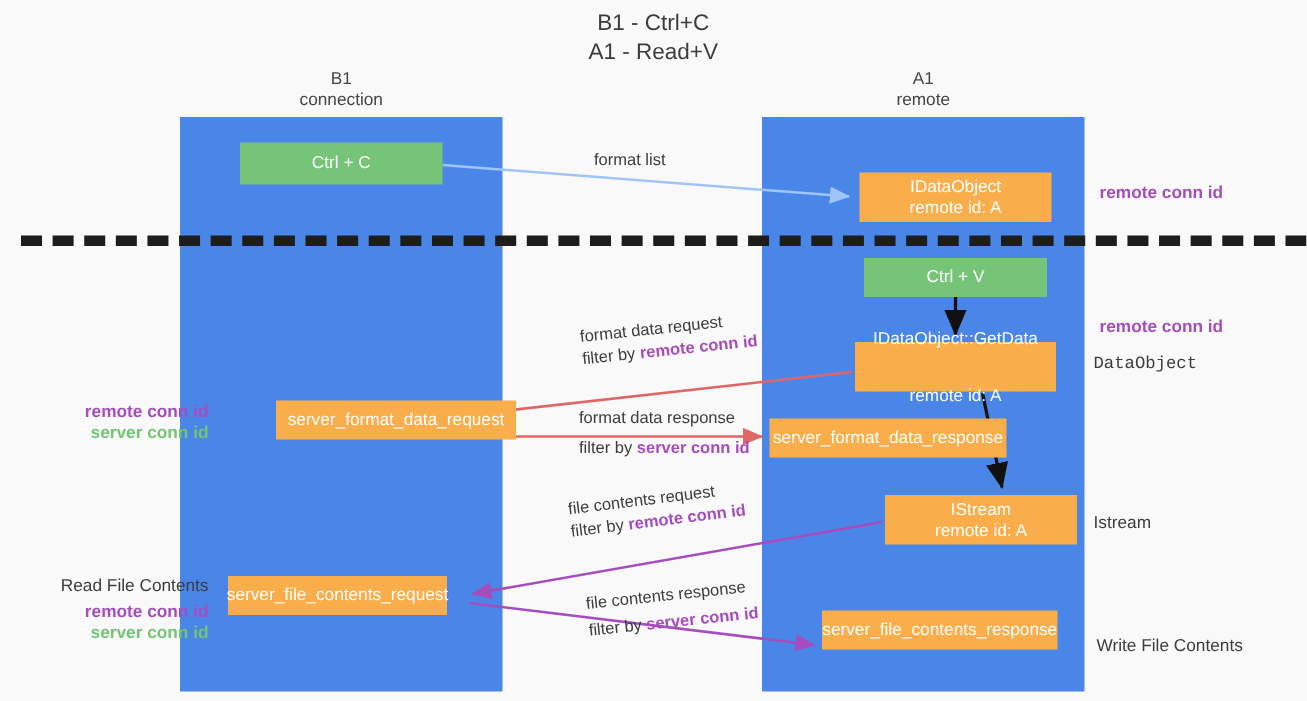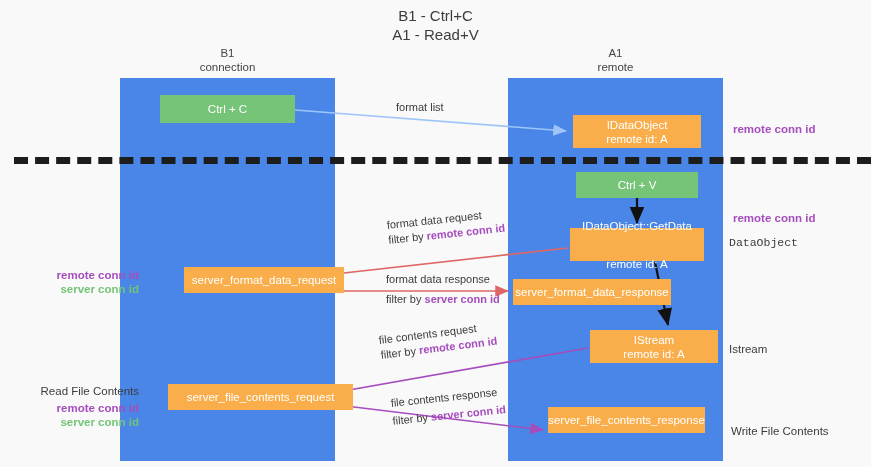--- a/index.html
+++ b/index.html
@@ -40,21 +40,21 @@
   .box.orange{background:#f9ae4b;}
   .box-line2{font-size:11.5px;line-height:14px;}
   
   #box-ctrlc{top:95px;left:160px;width:135px;height:28px;}
   #box-idataobject{top:115px;left:573px;width:128px;height:33px;}
   #box-ctrlv{top:172px;left:576px;width:122px;height:26px;}
   #box-getdata{top:228px;left:570px;width:134px;height:33px;gap:24px;}
   #box-fmtreq{top:267px;left:152px;width:160px;height:26px;margin-left:32px;}
   #box-fmtresp{top:279px;left:513px;width:158px;height:26px;}
   #box-istream{top:330px;left:590px;width:128px;height:33px;}
-  #box-filereq{top:384px;left:168px;width:185px;height:26px;justify-content:center;}
+  #box-filereq{top:384px;left:152px;width:146px;height:26px;justify-content:center;}
   #box-fileresp{top:407px;left:548px;width:157px;height:26px;}
   
   .side-label{font-size:11.5px;line-height:14px;color:#3c3c3c;}
   .purple{color:#a64dbd;font-weight:bold;}
   .green-txt{color:#74c476;font-weight:bold;}
   #lbl-remote-1{top:122px;left:733px;}
   #lbl-remote-2{top:211px;left:733px;}
   #lbl-dataobject{top:236px;left:729px;font-family:Liberation Mono, monospace;}
   #lbl-istream{top:342px;left:729px;}
   #lbl-write{top:424px;left:731px;}

